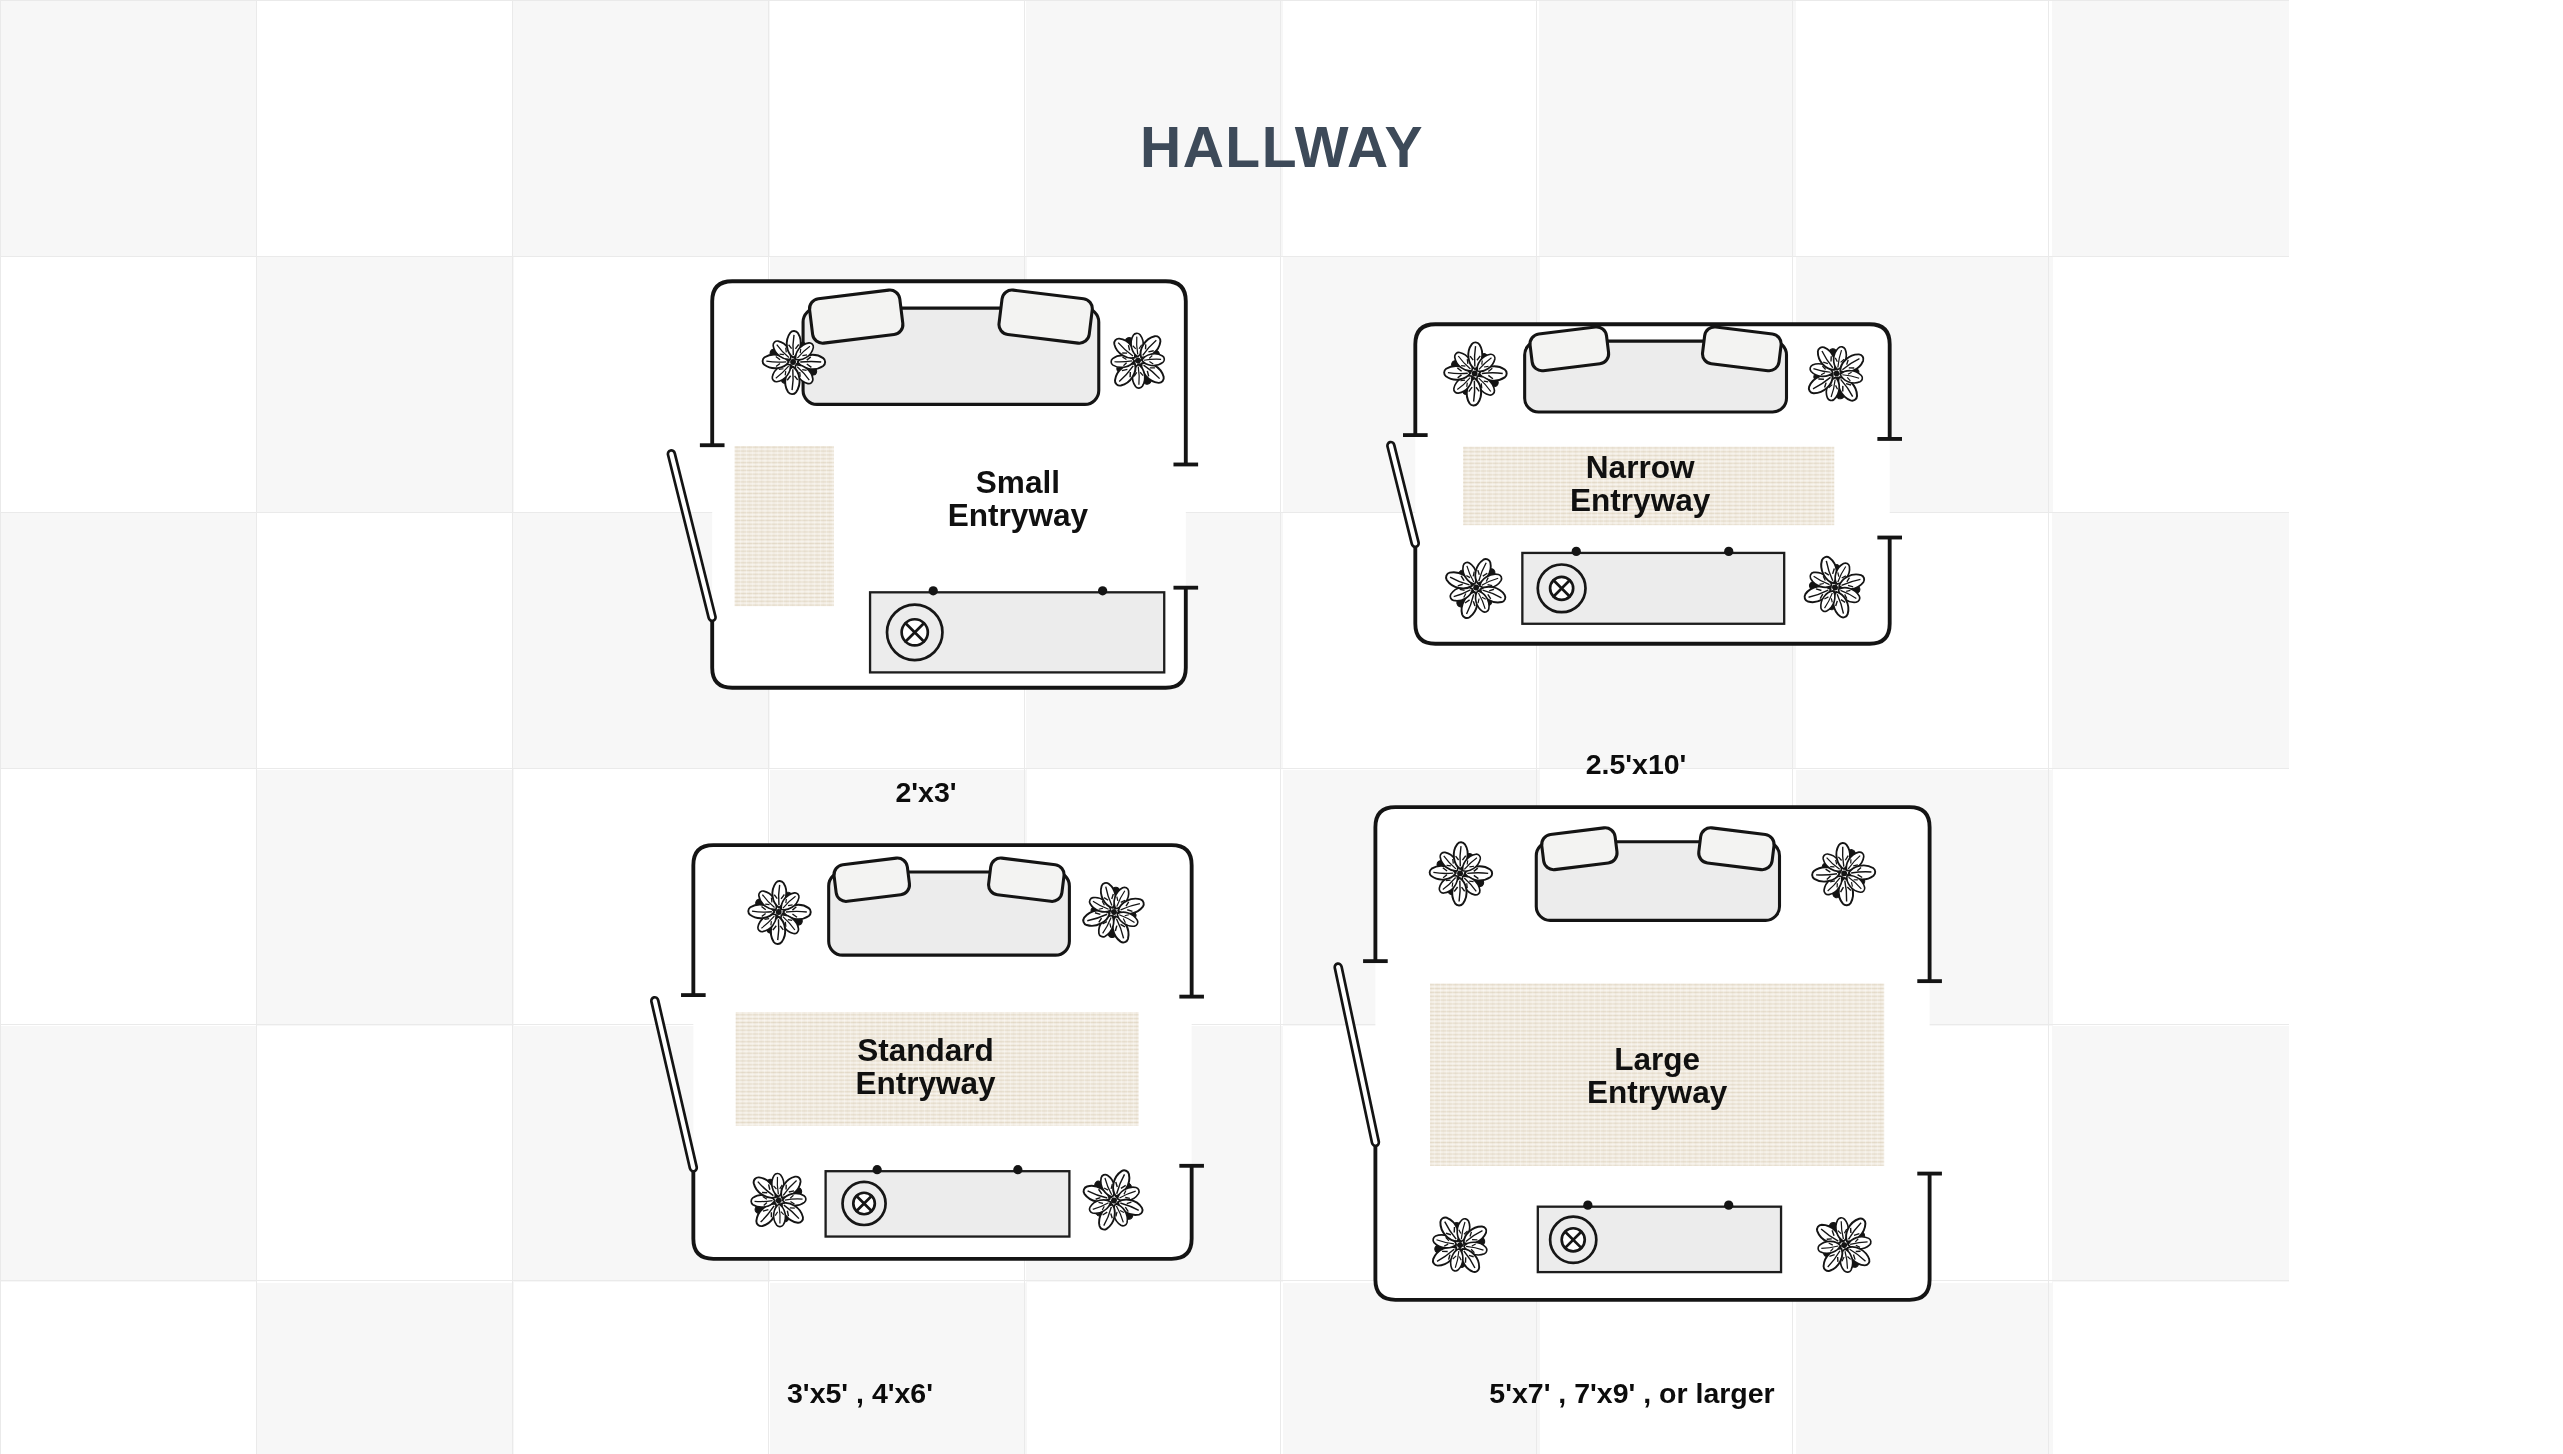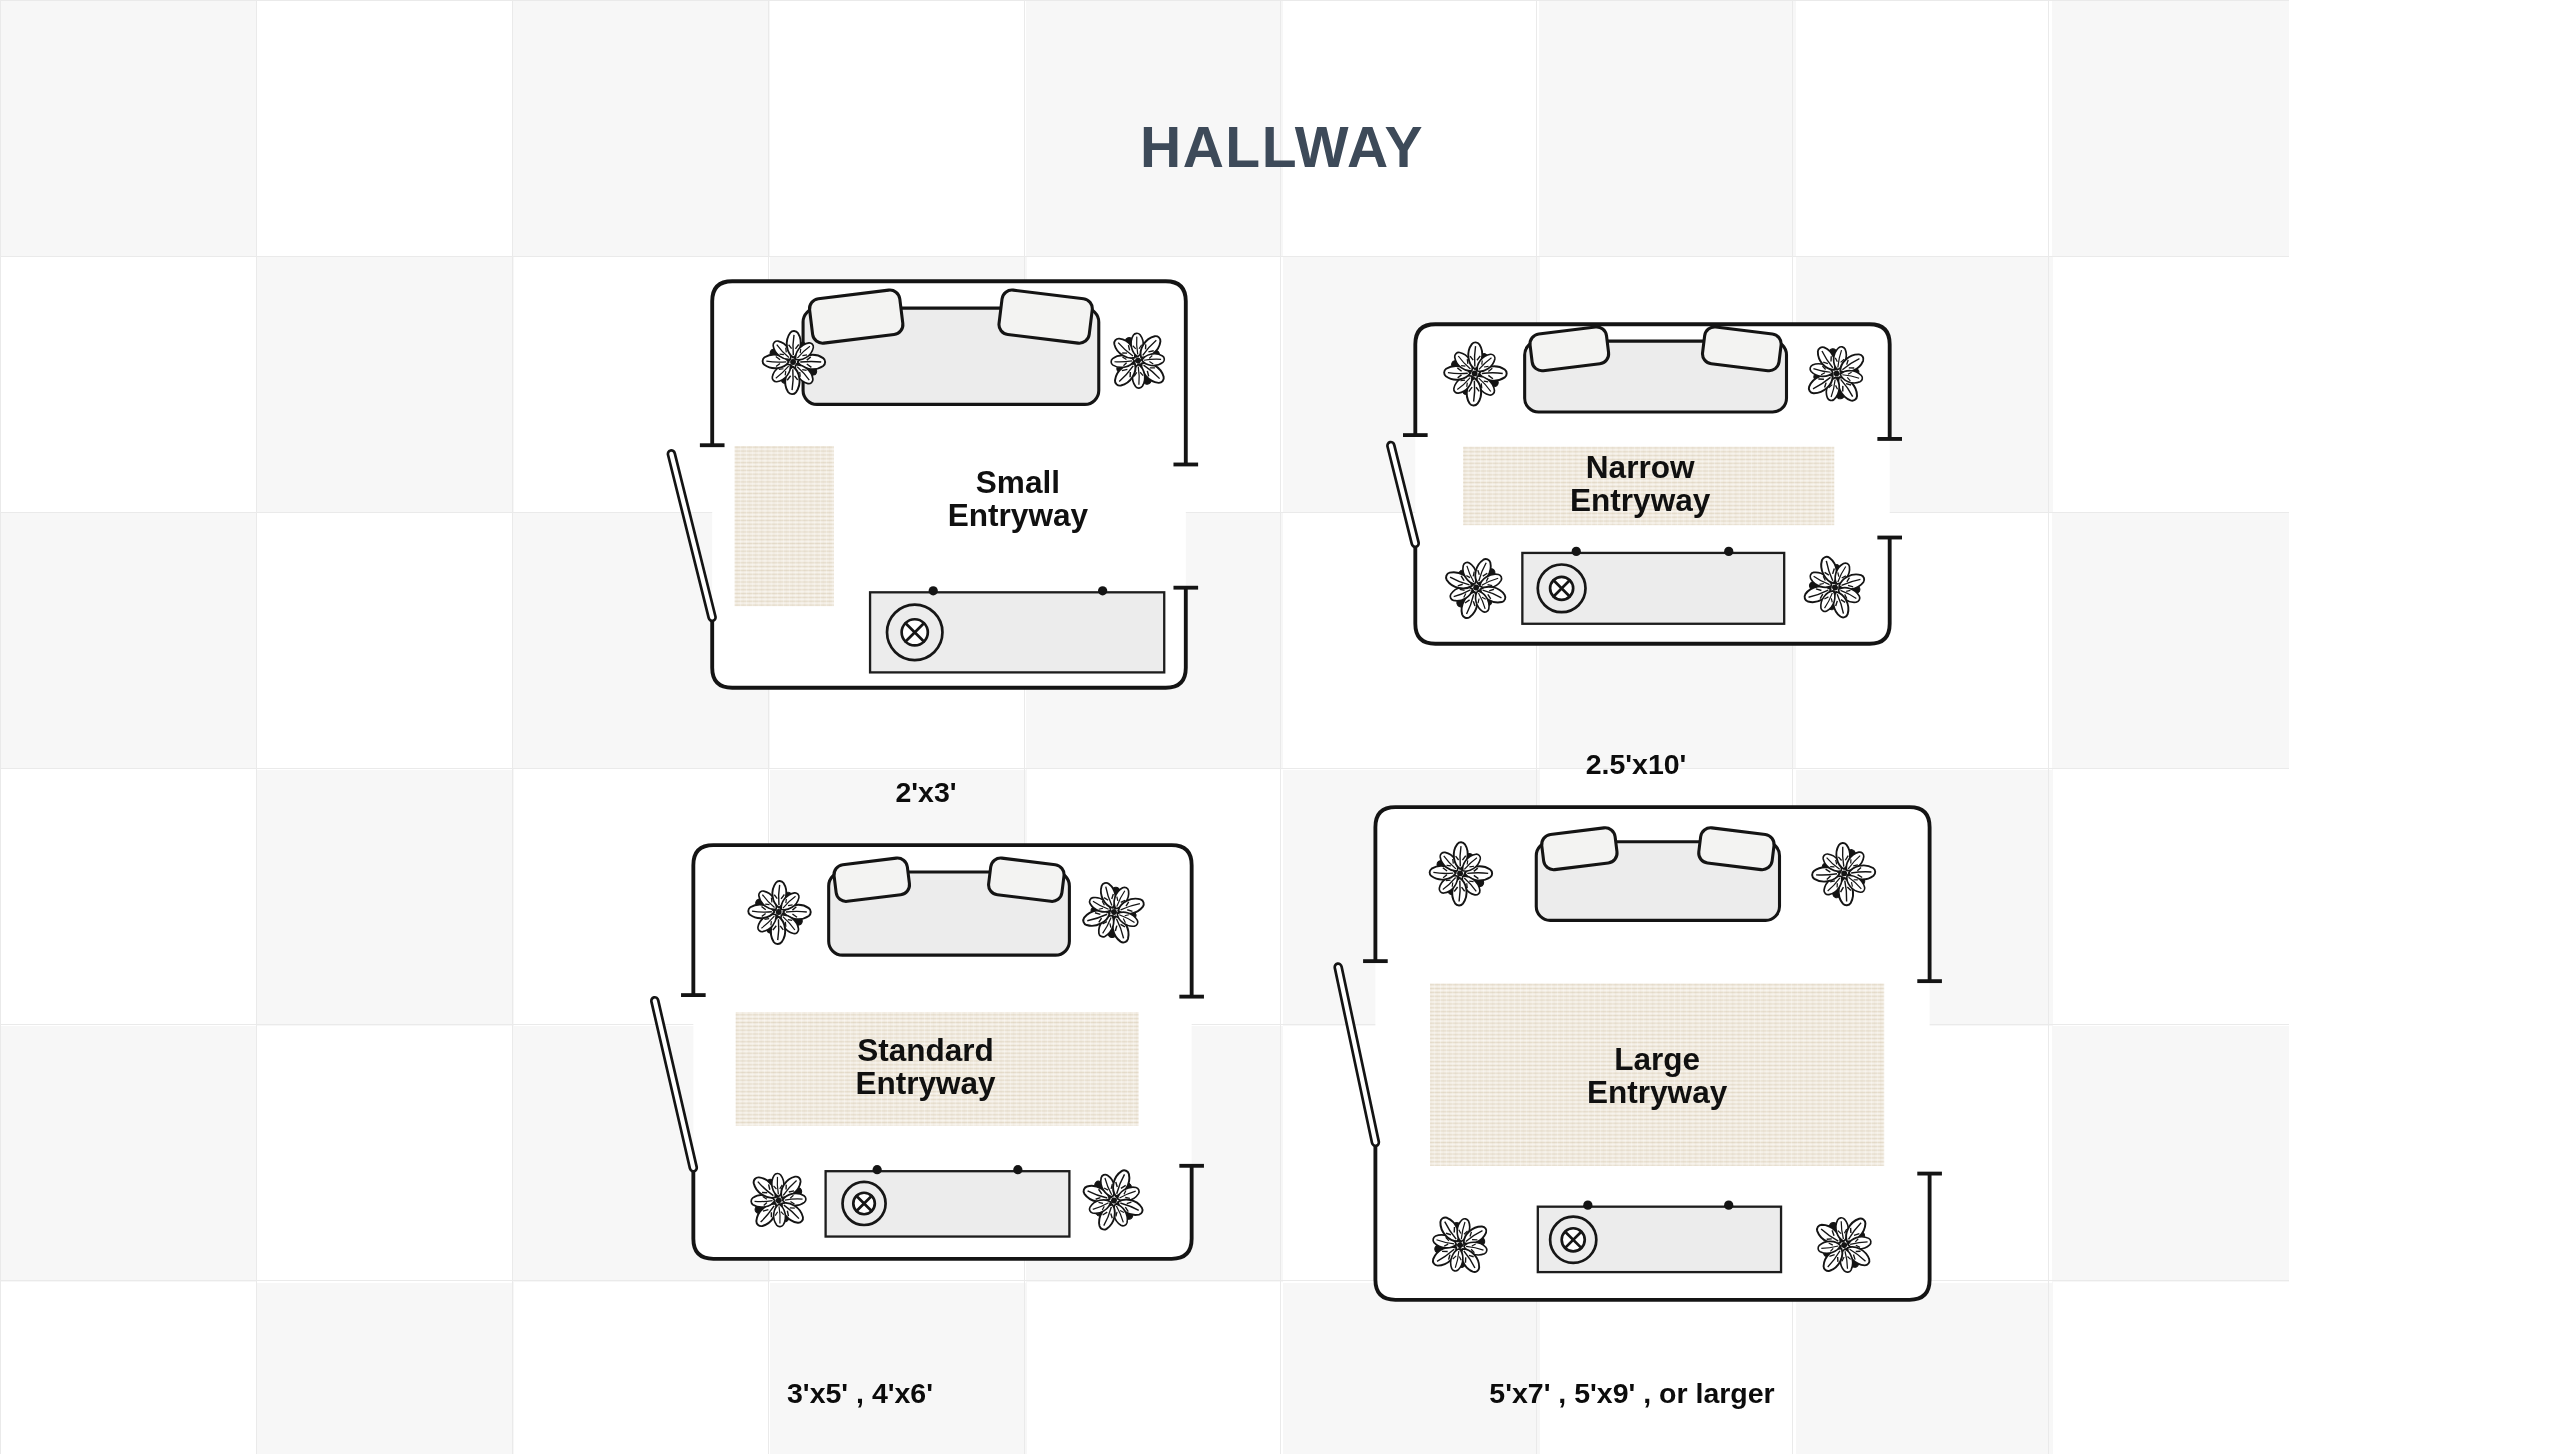--- a/index.html
+++ b/index.html
@@ -208,15 +208,15 @@
         <line x1="764" y1="536" x2="796" y2="536" stroke="#141414" stroke-width="5"></line>
         <g transform="translate(61 500) rotate(-12)">
           <rect x="-4.5" y="-242" width="9" height="242" rx="5" fill="#ffffff" stroke="#141414" stroke-width="3.5"></rect>
         </g>
       </svg>
     </div>
 
   <div class="size-label" style="left:926px;top:744px">2'x3'</div>
   <div class="size-label" style="left:1636px;top:716px">2.5'x10'</div>
   <div class="size-label" style="left:860px;top:1345px">3'x5' , 4'x6'</div>
-  <div class="size-label" style="left:1632px;top:1345px">5'x7' , 5'x9' , or larger</div>
+  <div class="size-label" style="left:1632px;top:1345px">5'x7' , 7'x9' , or larger</div>
 </div>
 
 
 </body></html>

